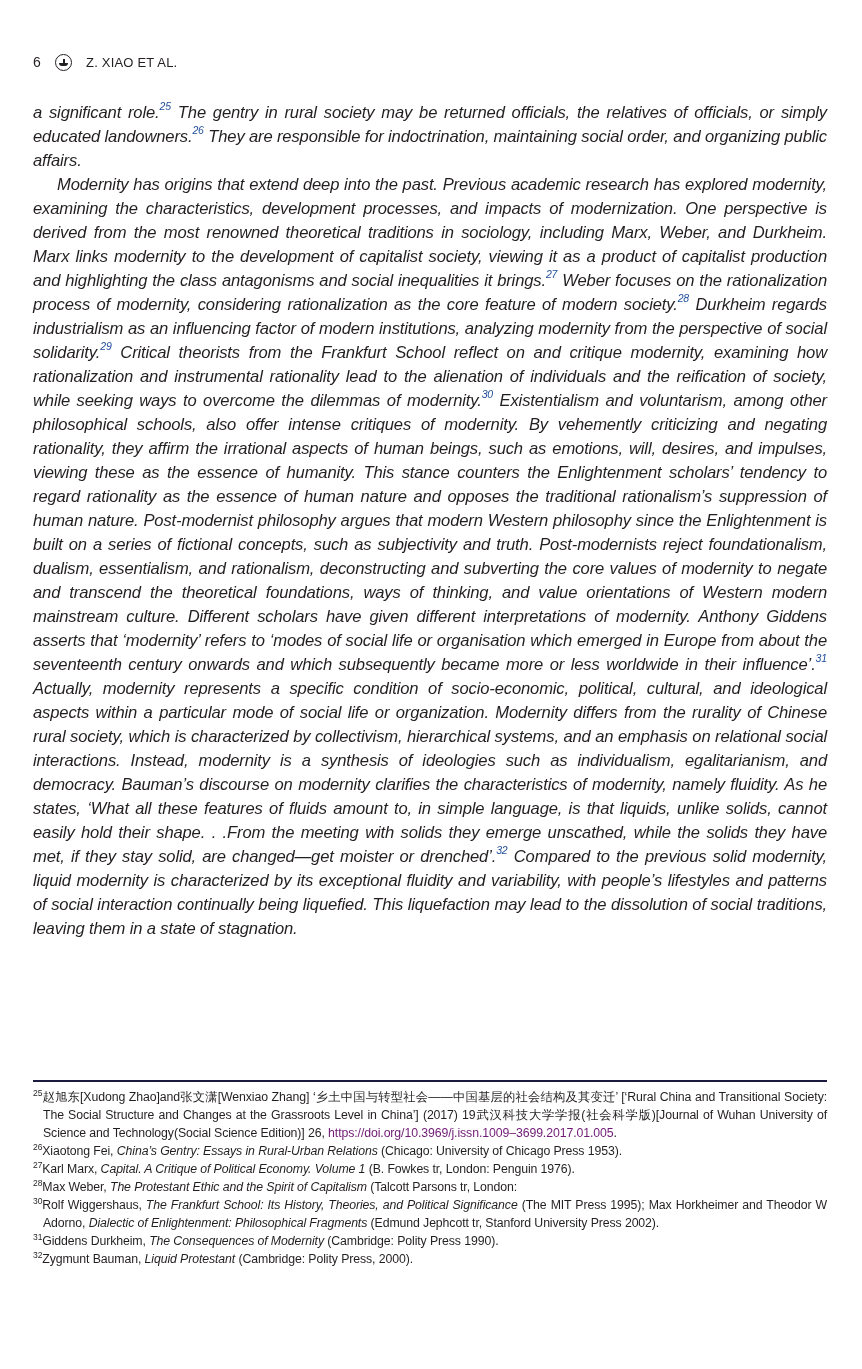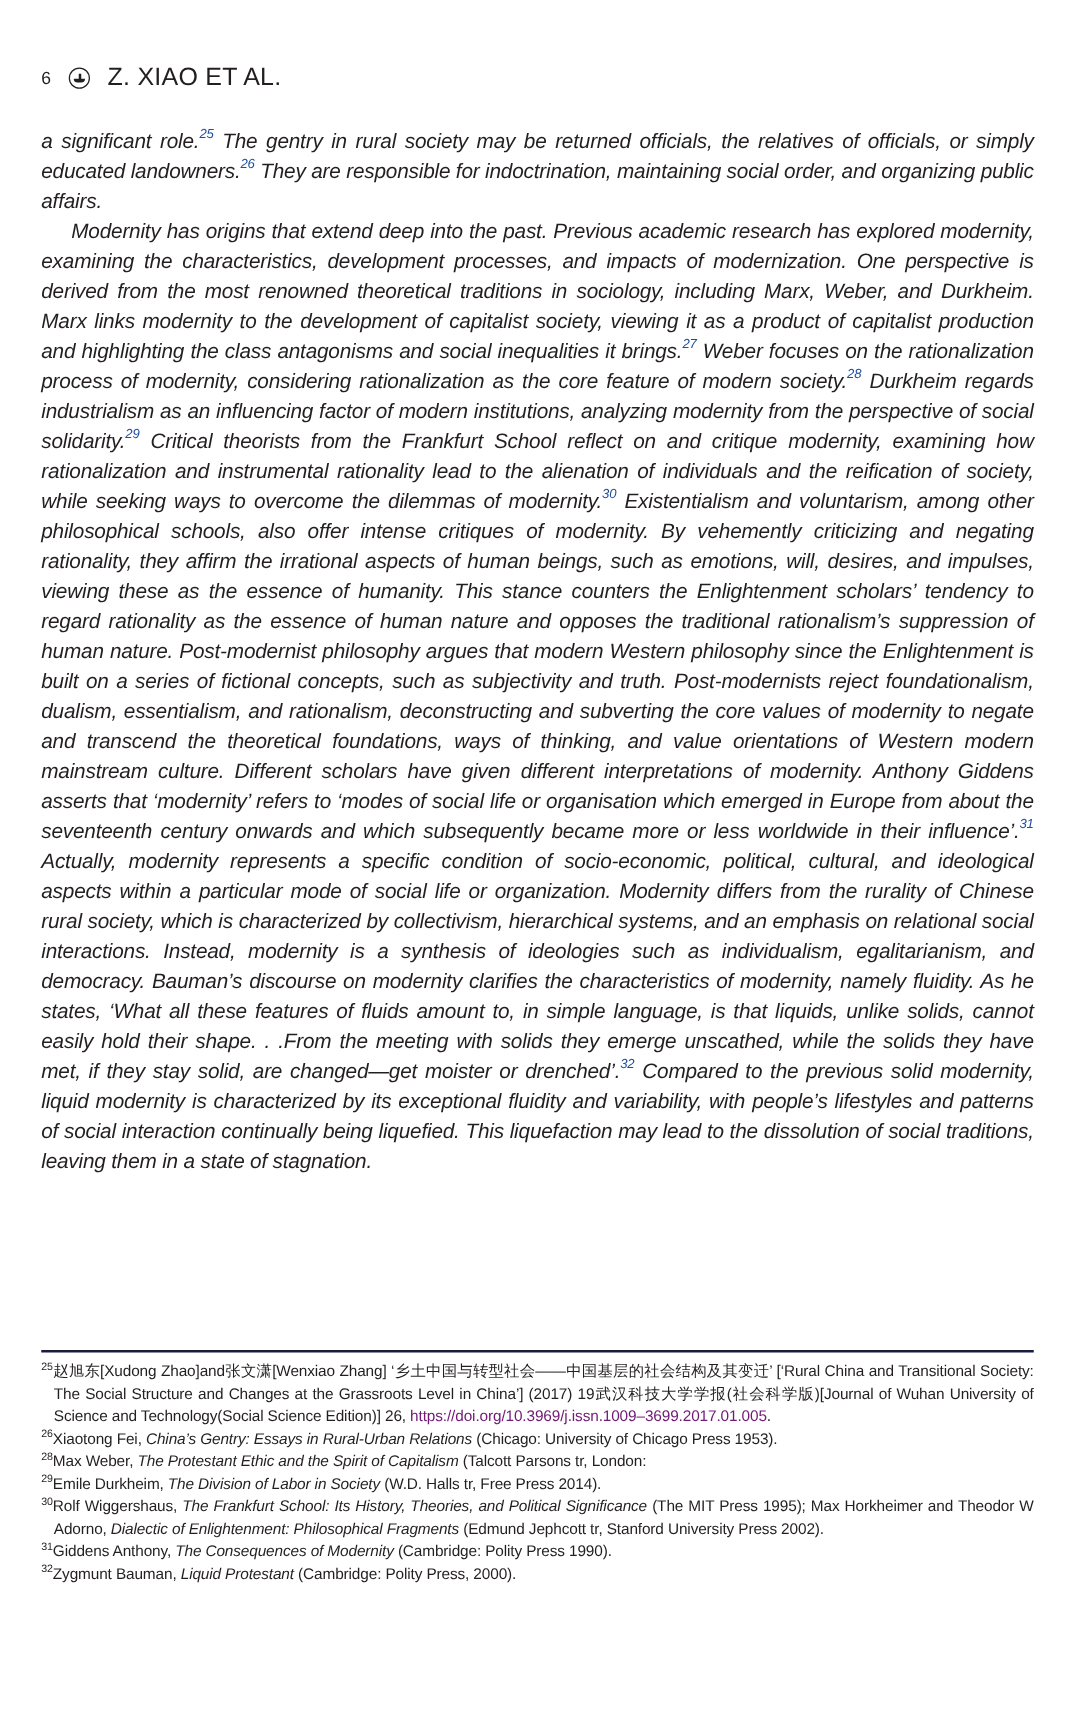--- a/index.html
+++ b/index.html
@@ -6,21 +6,21 @@
   body { width:862px; height:1369px; position:relative; overflow:hidden; color:#231f20;
          font-family:"Liberation Sans", "DejaVu Sans", sans-serif; }
   .header { position:absolute; top:52px; left:33px; height:20px; display:flex; align-items:center;
             font-size:14px; letter-spacing:0.2px; }
   .page-num { margin-right:14px; }
   .logo { width:17px; height:17px; border:1.6px solid #231f20; border-radius:50%; box-sizing:border-box;
           position:relative; margin-right:14px; }
   .logo::before { content:""; position:absolute; left:3px; right:3px; top:8px; height:3px;
                   background:#231f20; border-radius:0 0 4px 4px; }
   .logo::after { content:""; position:absolute; left:7px; top:4px; width:1.5px; height:5px; background:#231f20; }
-  .running-head { font-size:20px; }
+  .running-head { font-size:13px; }
 
   .body-text { position:absolute; top:101px; left:33px; width:794px; font-size:16.6px; line-height:24px;
                text-align:justify; letter-spacing:-0.15px;font-style:italic; }
   .body-text p { margin:0; }
   .body-text p.indent { text-indent:24px; }
   sup.ref { color:#1f4e9c; font-size:10.5px; line-height:0; vertical-align:super; position:relative; top:-1px; }
 
   .fn-rule { position:absolute; top:1080px; left:33px; width:794px; height:2px; background:#1b1b40; }
   .footnotes { position:absolute; top:1088px; left:33px; width:794px; font-size:12.3px; line-height:18px;
                letter-spacing:-0.1px; }
@@ -42,18 +42,18 @@
 <div class="body-text">
   <p><span>a significant role.</span><sup class="ref">25</sup><span> The gentry in rural society may be returned officials, the relatives of officials, or simply educated landowners.</span><sup class="ref">26</sup><span> They are responsible for indoctrination, maintaining social order, and organizing public affairs.</span></p>
   <p class="indent"><span>Modernity has origins that extend deep into the past. Previous academic research has explored modernity, examining the characteristics, development processes, and impacts of modernization. One perspective is derived from the most renowned theoretical traditions in sociology, including Marx, Weber, and Durkheim. Marx links modernity to the development of capitalist society, viewing it as a product of capitalist production and highlighting the class antagonisms and social inequalities it brings.</span><sup class="ref">27</sup><span> Weber focuses on the rationalization process of modernity, considering rationalization as the core feature of modern society.</span><sup class="ref">28</sup><span> Durkheim regards industrialism as an influencing factor of modern institutions, analyzing modernity from the perspective of social solidarity.</span><sup class="ref">29</sup><span> Critical theorists from the Frankfurt School reflect on and critique modernity, examining how rationalization and instrumental rationality lead to the alienation of individuals and the reification of society, while seeking ways to overcome the dilemmas of modernity.</span><sup class="ref">30</sup><span> Existentialism and voluntarism, among other philosophical schools, also offer intense critiques of modernity. By vehemently criticizing and negating rationality, they affirm the irrational aspects of human beings, such as emotions, will, desires, and impulses, viewing these as the essence of humanity. This stance counters the Enlightenment scholars’ tendency to regard rationality as the essence of human nature and opposes the traditional rationalism’s suppression of human nature. Post-modernist philosophy argues that modern Western philosophy since the Enlightenment is built on a series of fictional concepts, such as subjectivity and truth. Post-modernists reject foundationalism, dualism, essentialism, and rational­ism, deconstructing and subverting the core values of modernity to negate and transcend the theoretical foundations, ways of thinking, and value orientations of Western modern mainstream culture. Different scholars have given different interpretations of modernity. Anthony Giddens asserts that ‘modernity’ refers to ‘modes of social life or organisation which emerged in Europe from about the seventeenth century onwards and which subsequently became more or less world­wide in their influence’.</span><sup class="ref">31</sup><span> Actually, modernity represents a specific condition of socio-economic, political, cultural, and ideological aspects within a particular mode of social life or organization. Modernity differs from the rurality of Chinese rural society, which is characterized by collectivism, hierarchical systems, and an emphasis on relational social interactions. Instead, modernity is a synthesis of ideologies such as individualism, egalitarianism, and democracy. Bauman’s discourse on modernity clarifies the characteristics of modernity, namely fluidity. As he states, ‘What all these features of fluids amount to, in simple language, is that liquids, unlike solids, cannot easily hold their shape. . .From the meeting with solids they emerge unscathed, while the solids they have met, if they stay solid, are changed—get moister or drenched’.</span><sup class="ref">32</sup><span> Compared to the previous solid modernity, liquid modernity is characterized by its exceptional fluidity and variability, with people’s lifestyles and patterns of social interaction continually being liquefied. This liquefaction may lead to the dissolution of social traditions, leaving them in a state of stagnation.</span></p>
 </div>
 
 <div class="fn-rule"></div>
 
 <div class="footnotes">
   <p class="fn"><span class="num">25</span><span>赵旭东[Xudong Zhao]and张文潇[Wenxiao Zhang] ‘乡土中国与转型社会——中国基层的社会结构及其变迁’ [‘Rural China and Transitional Society: The Social Structure and Changes at the Grassroots Level in China’] (2017) 19武汉科技大学学报(社会科学版)[Journal of Wuhan University of Science and Technology(Social Science Edition)] 26, </span><a>https://doi.org/10.3969/j.issn.1009–3699.2017.01.005</a><span>.</span></p>
   <p class="fn"><span class="num">26</span><span>Xiaotong Fei, </span><i>China’s Gentry: Essays in Rural-Urban Relations</i><span> (Chicago: University of Chicago Press 1953).</span></p>
+  <p class="fn"><span class="num">27</span><span>Karl Marx, </span><i>Capital. A Critique of Political Economy. Volume 1</i><span> (B. Fowkes tr, London: Penguin 1976).</span></p>
   <p class="fn"><span class="num">28</span><span>Max Weber, </span><i>The Protestant Ethic and the Spirit of Capitalism</i><span> (Talcott Parsons tr, London:</span></p>
-  <p class="fn"><span class="num">29</span><span>Emile Durkheim, </span><i>The Division of Labor in Society</i><span> (W.D. Halls tr, Free Press 2014).</span></p>
   <p class="fn"><span class="num">30</span><span>Rolf Wiggershaus, </span><i>The Frankfurt School: Its History, Theories, and Political Significance</i><span> (The MIT Press 1995); Max Horkheimer and Theodor W Adorno, </span><i>Dialectic of Enlightenment: Philosophical Fragments</i><span> (Edmund Jephcott tr, Stanford University Press 2002).</span></p>
-  <p class="fn"><span class="num">31</span><span>Giddens Anthony, </span><i>The Consequences of Modernity</i><span> (Cambridge: Polity Press 1990).</span></p>
+  <p class="fn"><span class="num">31</span><span>Giddens Durkheim, </span><i>The Consequences of Modernity</i><span> (Cambridge: Polity Press 1990).</span></p>
   <p class="fn"><span class="num">32</span><span>Zygmunt Bauman, </span><i>Liquid Protestant</i><span> (Cambridge: Polity Press, 2000).</span></p>
 </div>
 
 </body></html>

